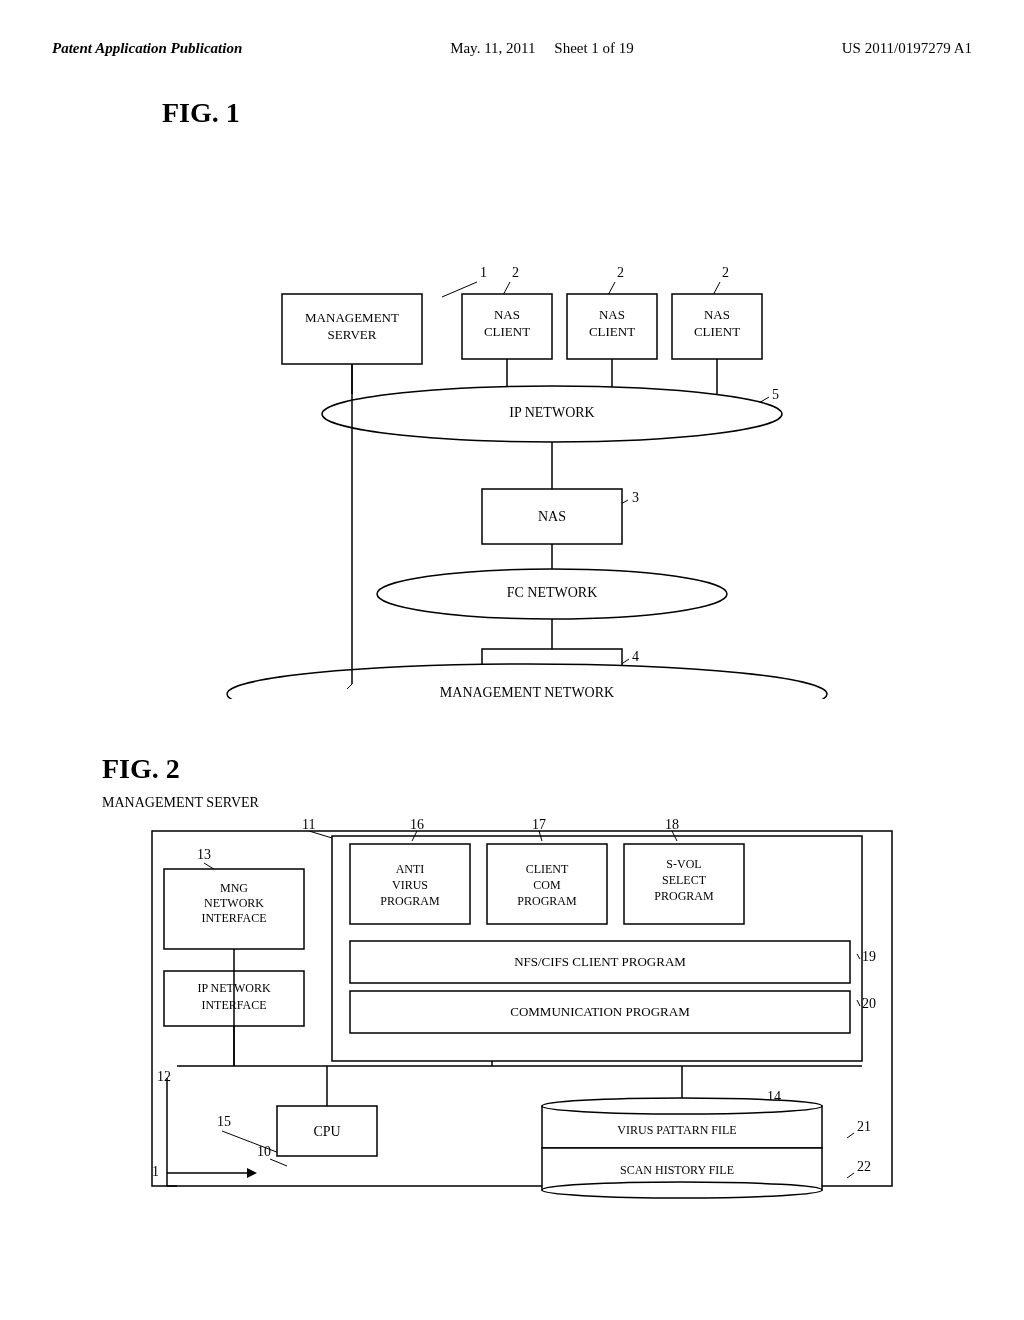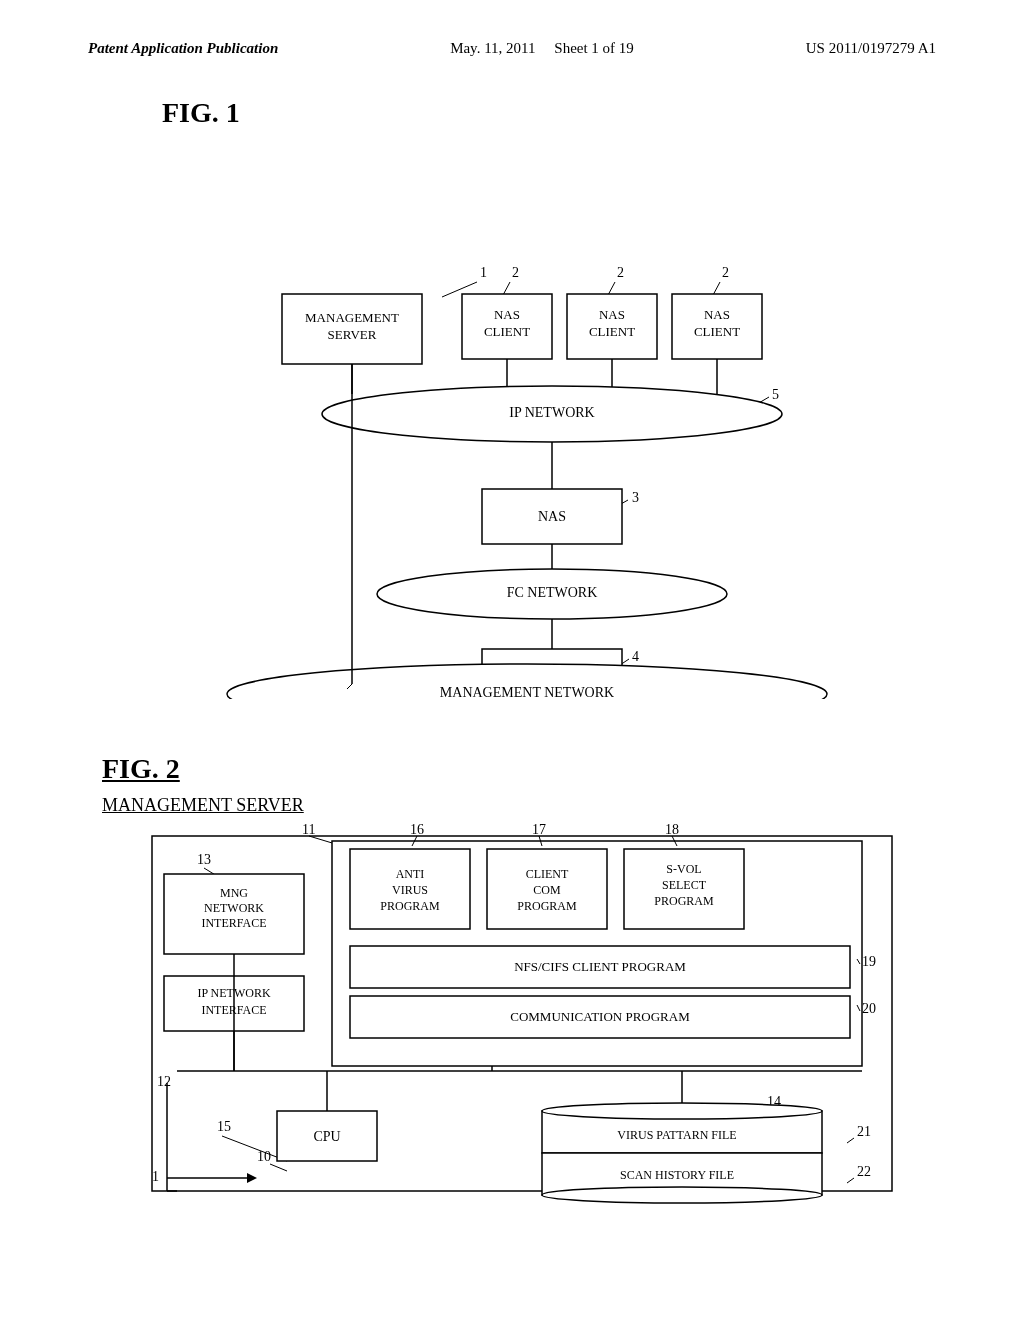--- a/index.html
+++ b/index.html
@@ -8,21 +8,21 @@
       font-family: 'Times New Roman', Times, serif;
       width: 1024px;
       min-height: 1320px;
       position: relative;
       overflow-x: hidden;
     }
 
     .page {
       width: 1024px;
       min-height: 1320px;
-      padding: 40px 88px;
+      padding: 40px 52px;
       background: #fff;
     }
 
     
     .header {
       display: flex;
       justify-content: space-between;
       align-items: flex-start;
       margin-bottom: 40px;
       font-size: 15px;
@@ -54,21 +54,20 @@
 
     .fig1-svg {
       width: 100%;
     }
 
     
     .fig2-container {
       margin: 0 auto;
       width: 820px;
       position: relative;
-      text-decoration: underline;
     }
 
   </style>
 </head>
 <body>
 
 <div class="page">
 
   <div class="header">
     <div class="header-left">Patent Application Publication</div>
@@ -152,21 +151,21 @@
       <ellipse cx="365" cy="555" rx="300" ry="30" fill="white" stroke="black" stroke-width="1.5"></ellipse>
       <text x="365" y="558" font-family="Times New Roman" font-size="14" text-anchor="middle">MANAGEMENT NETWORK</text>
 
       <line x1="190" y1="225" x2="190" y2="545" stroke="black" stroke-width="1.5"></line>
       <line x1="190" y1="545" x2="185" y2="550" stroke="black" stroke-width="1"></line>
     </svg>
   </div>
 
   <div class="fig2-container">
     <div class="fig-label">FIG. 2</div>
-    <div style="font-size:18px; margin-bottom:5px;">MANAGEMENT SERVER</div>
+    <div style="font-size:14px; margin-bottom:5px;">MANAGEMENT SERVER</div>
     <svg viewBox="0 0 820 430" xmlns="http://www.w3.org/2000/svg" width="820">
 
       <rect x="50" y="15" width="740" height="355" fill="white" stroke="black" stroke-width="1.5"></rect>
 
       <text x="200" y="13" font-family="Times New Roman" font-size="14">11</text>
       <line x1="207" y1="15" x2="250" y2="28" stroke="black" stroke-width="1"></line>
       <text x="255" y="38" font-family="Times New Roman" font-size="15" font-weight="bold">MEMORY</text>
 
       <rect x="230" y="20" width="530" height="225" fill="white" stroke="black" stroke-width="1.5"></rect>
 

